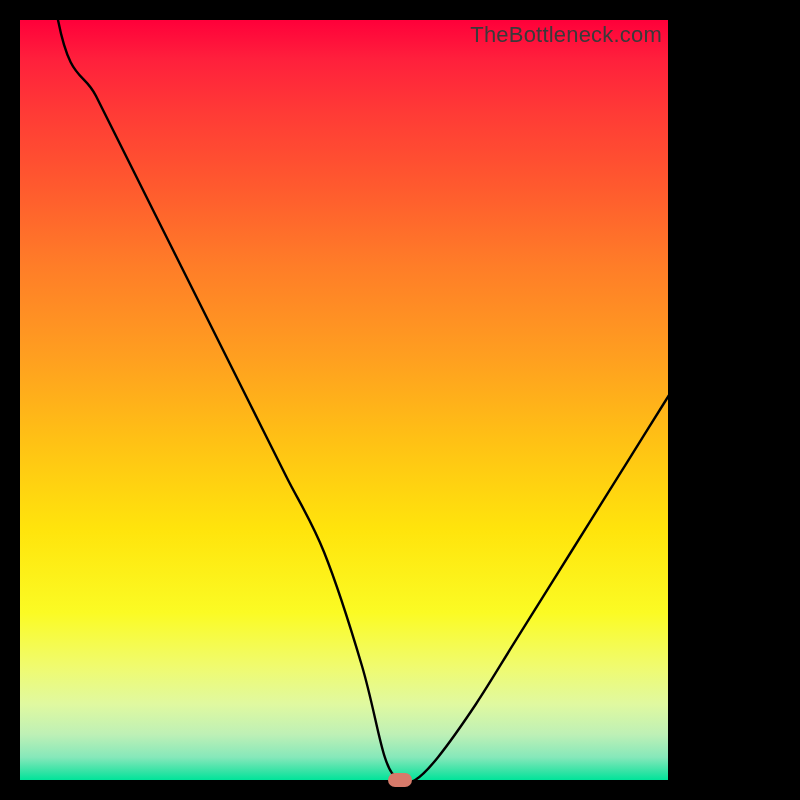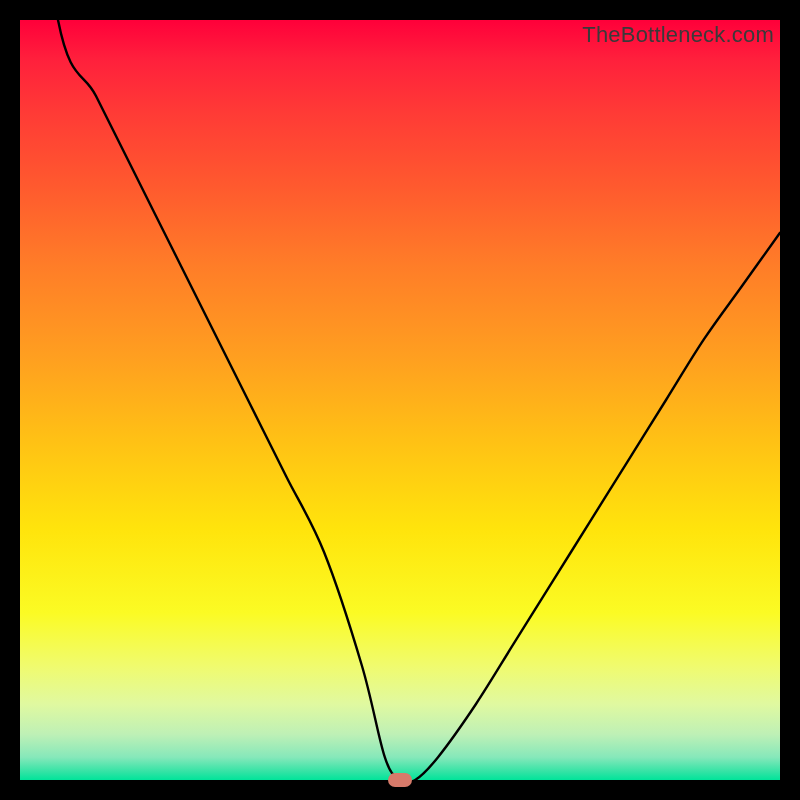--- a/index.html
+++ b/index.html
@@ -14,21 +14,21 @@
   .frame {
     position: relative;
     width: 800px;
     height: 800px;
     background: #000;
   }
   .plot-area {
     position: absolute;
     left: 20px;
     top: 20px;
-    width: 760px;
+    width: 648px;
     height: 760px;
     background: linear-gradient(
       to bottom,
       #ff003a 0%,
       #ff1f3c 5%,
       #ff3a36 12%,
       #ff5a2e 22%,
       #ff7c28 32%,
       #ff9e20 44%,
       #ffc015 55%,

